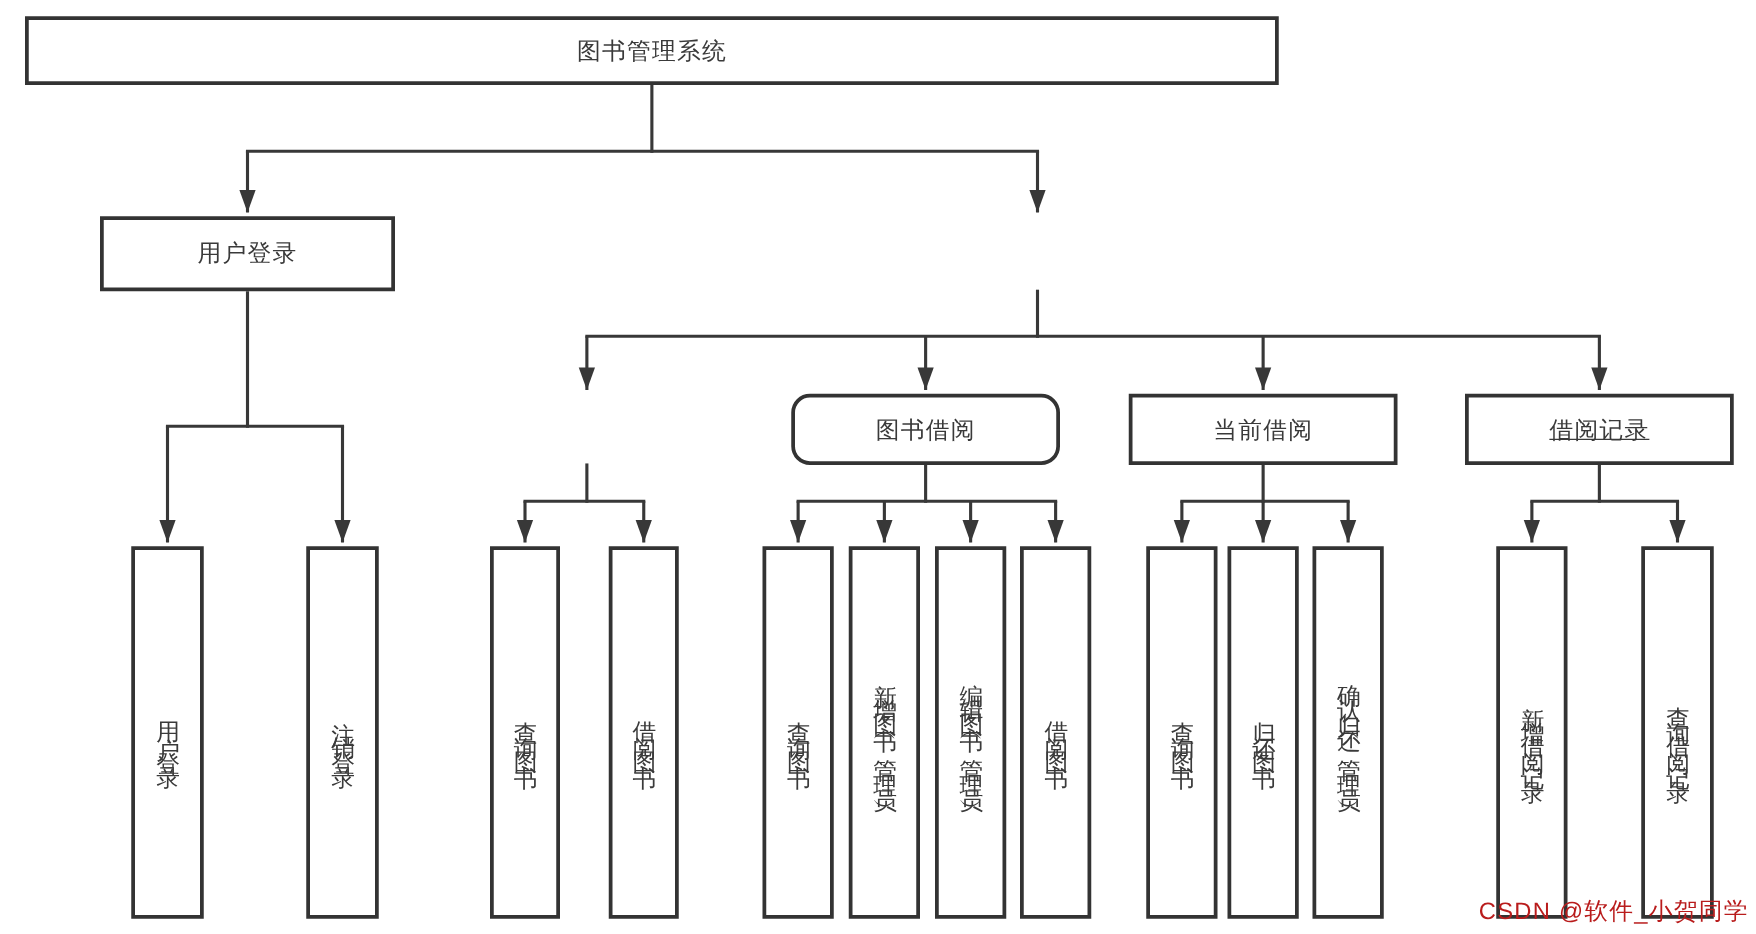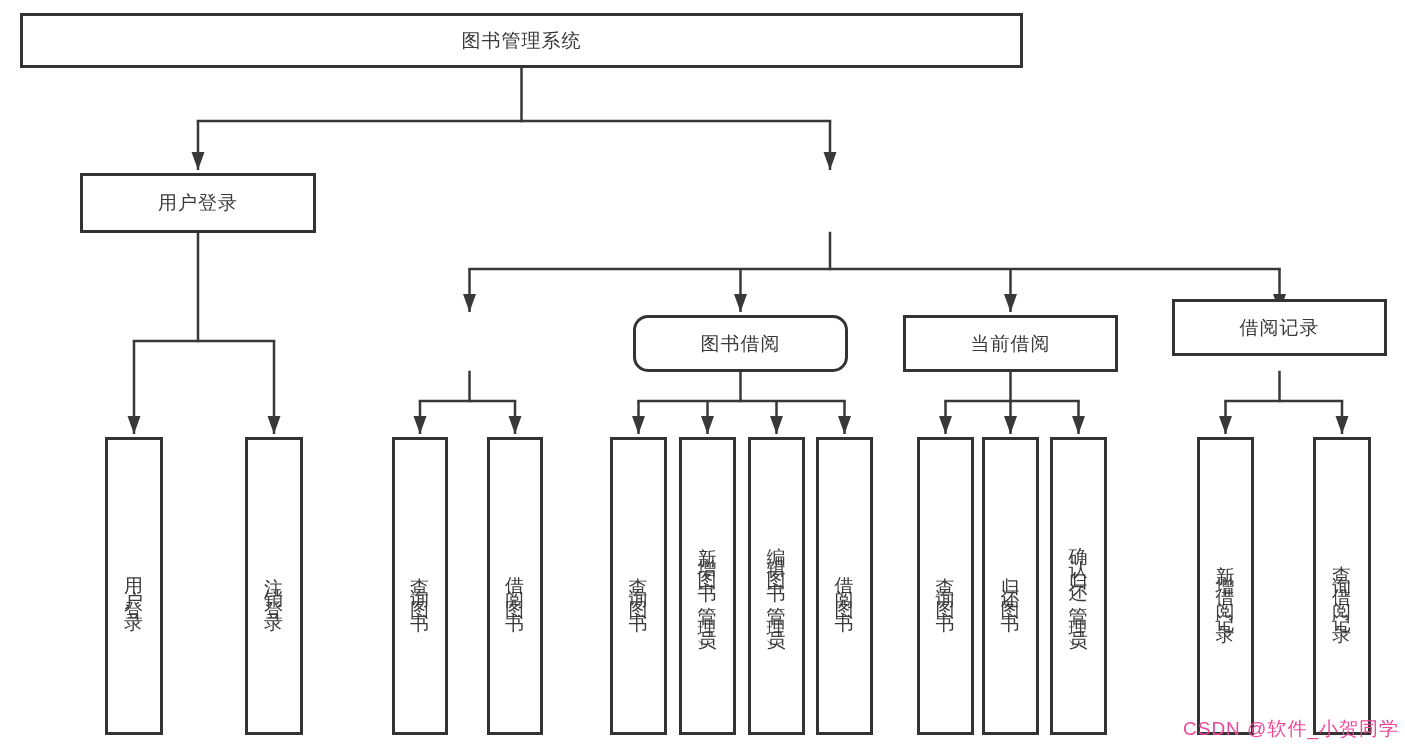--- a/index.html
+++ b/index.html
@@ -50,40 +50,40 @@
     color: #3a3a3a;
     white-space: nowrap;
   }
   
   #n-root      { left: 20px;  top: 13px;  width: 1003px; height: 55px; }
   #n-login     { left: 80px;  top: 173px; width: 236px;  height: 60px; }
   #n-mgmt      { left: 713px; top: 173px; width: 236px;  height: 60px; }
   #n-newbooks  { left: 362px; top: 315px; width: 215px;  height: 57px; }
   #n-borrowing { left: 633px; top: 315px; width: 215px;  height: 57px; border-radius: 15px; }
   #n-current   { left: 903px; top: 315px; width: 215px;  height: 57px; }
-  #n-records   { left: 1172px;top: 299px; width: 215px;  height: 57px; }
+  #n-records   { left: 1172px;top: 315px; width: 215px;  height: 57px; text-decoration: underline; }
   #l-userlogin  { left: 105px;  width: 58px; }
   #l-logout     { left: 245px;  width: 58px; }
   #l-nb-query   { left: 392px;  width: 56px; }
   #l-nb-borrow  { left: 487px;  width: 56px; }
   #l-bw-query   { left: 610px;  width: 57px; }
   #l-bw-add     { left: 679px;  width: 57px; }
   #l-bw-edit    { left: 748px;  width: 57px; }
   #l-bw-borrow  { left: 816px;  width: 57px; }
   #l-cur-query  { left: 917px;  width: 57px; }
   #l-cur-return { left: 982px;  width: 57px; }
   #l-cur-confirm{ left: 1050px; width: 57px; }
   #l-rec-add    { left: 1197px; width: 57px; }
   #l-rec-query  { left: 1313px; width: 58px; }
   .watermark {
     position: absolute;
     left: 1183px;
     top: 716px;
     font-size: 19px;
-    color: #ec4899;
+    color: #b91c1c;
     letter-spacing: 1px;
     z-index: 3;
     white-space: nowrap;
   }
 </style>
 </head>
 <body>
 
 <div class="canvas">
 

